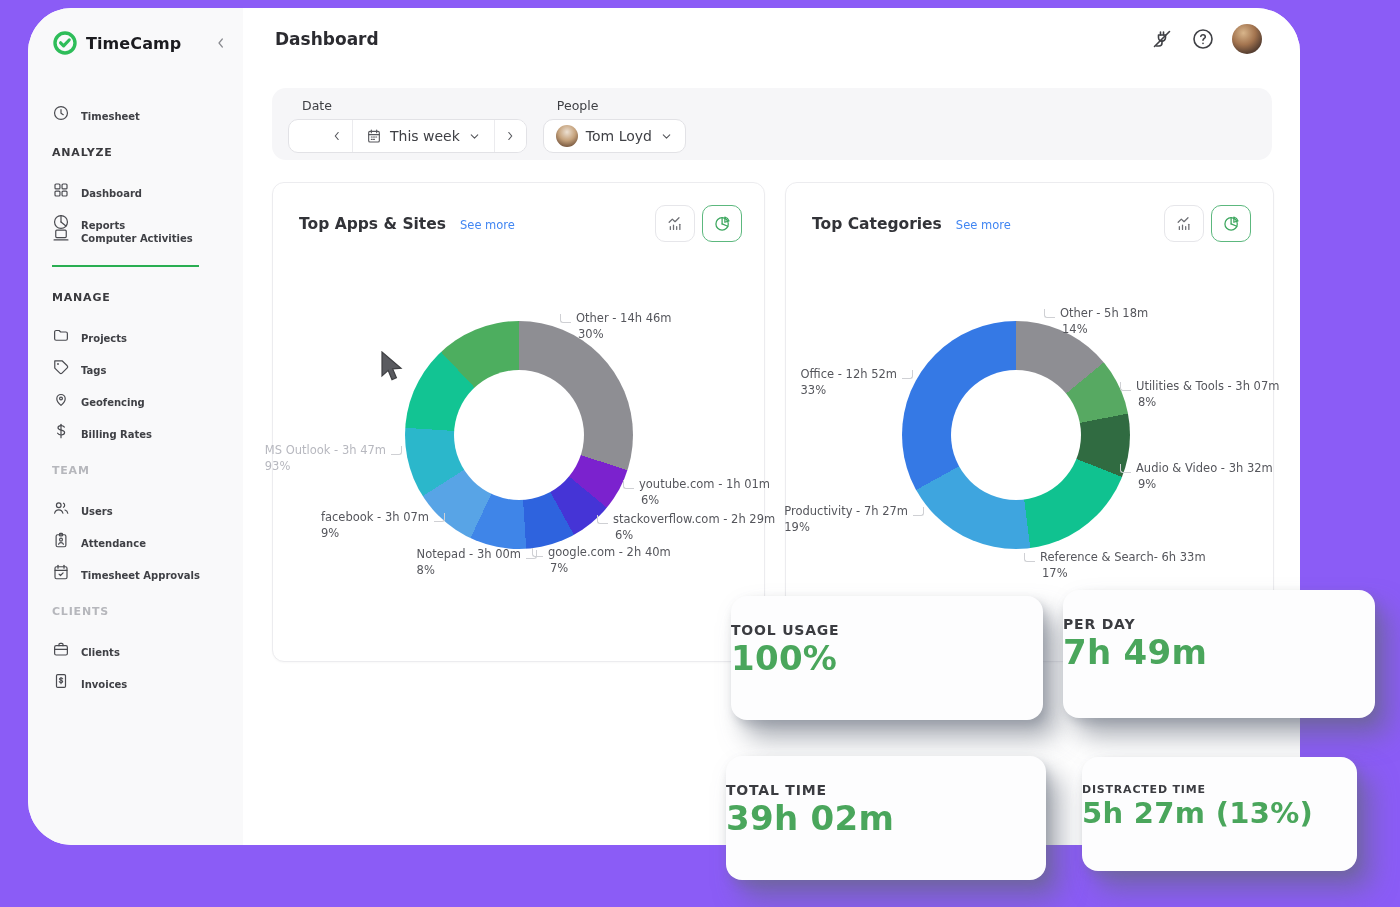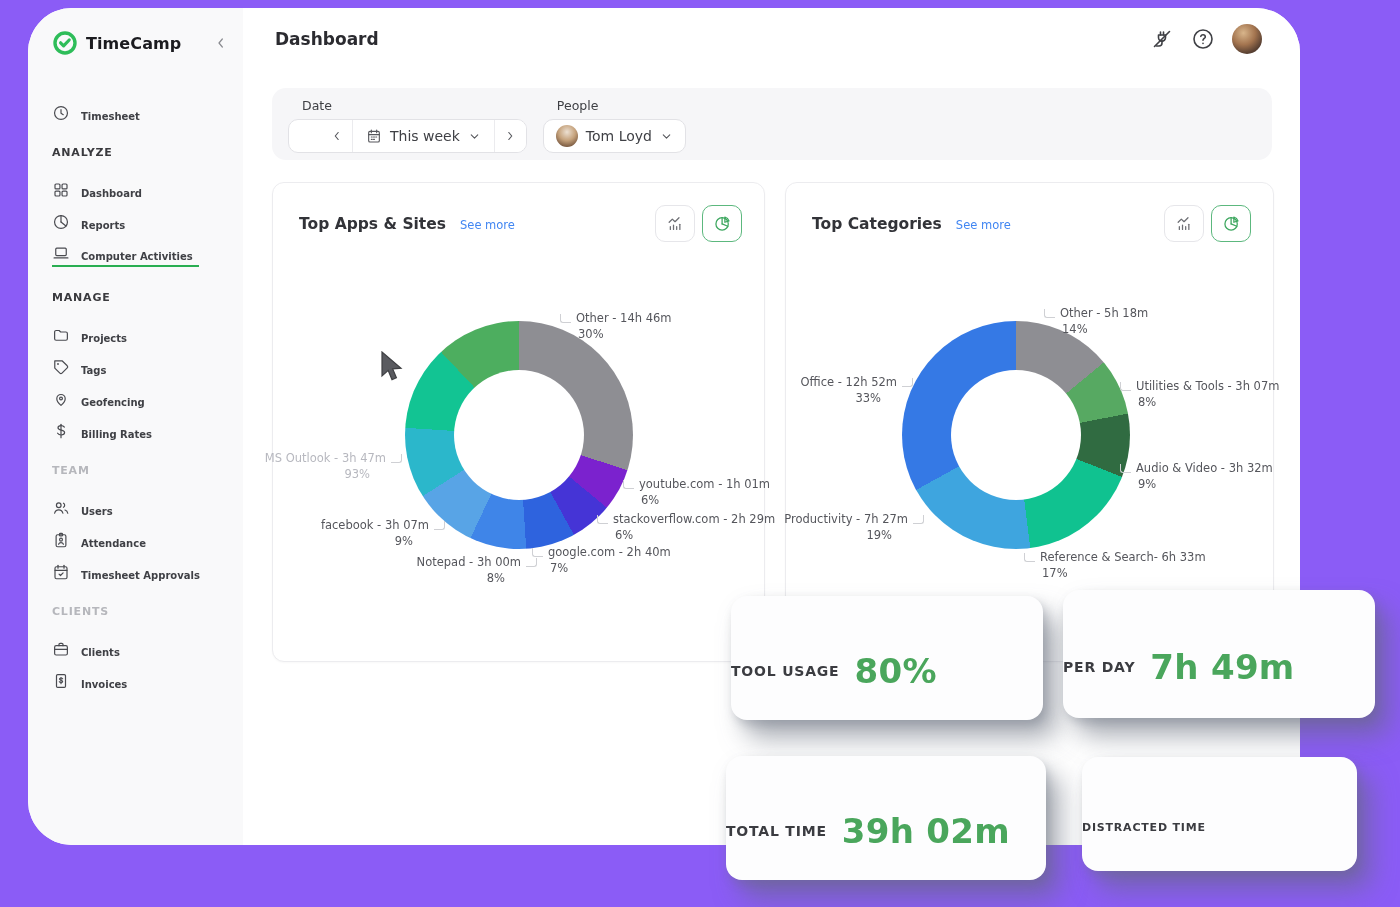--- a/index.html
+++ b/index.html
@@ -12,21 +12,21 @@
   
   .sidebar{width:215px;background:#f9f9fa;padding:22px 0 0 24px;position:relative;flex:none;}
   .logo-row{display:flex;align-items:center;gap:8px;padding-right:14px;}
   .logo-mark{width:26px;height:26px;flex:none;}
   .logo-text{font-size:16px;font-weight:700;color:#1b1b1f;letter-spacing:.1px;}
   .collapse{margin-left:auto;color:#8a8b90;display:flex;align-items:center;cursor:pointer;}
   .nav{margin-top:34px;padding-right:16px;}
   .nav-item{display:flex;align-items:flex-end;gap:11px;height:32px;font-size:10px;color:#3f4045;
             cursor:pointer;width:fit-content;padding-right:6px;font-weight:bold;}
   .nav-item .ic{width:18px;height:18px;color:#4a4b50;display:flex;align-items:center;flex:none;}
-  .nav-item.active{border-bottom:2px solid #2aae52;padding-bottom:3px;height:36px;}
+  .nav-item.active{border-bottom:2px solid #2aae52;padding-bottom:21px;height:36px;}
   .sec-label{font-size:11px;font-weight:700;letter-spacing:.8px;color:#3a3a3e;margin:24px 0 8px;}
   .sec-label.muted{color:#b6b7bc;}
 
   
   .main{flex:1;position:relative;background:#fff;display:flex;flex-direction:column;}
   .topbar{height:62px;display:flex;align-items:center;padding:0 38px 0 32px;}
   .page-title{font-size:17px;font-weight:600;color:#2b2b30;}
   .top-icons{margin-left:auto;display:flex;align-items:center;gap:17px;}
   .top-icons .tico{width:24px;height:24px;color:#3f4045;cursor:pointer;display:flex;}
   .avatar{width:30px;height:30px;border-radius:50%;cursor:pointer;
@@ -62,29 +62,29 @@
   .tg-btn.active{border:1.5px solid #5cb87e;color:#3da75f;}
   .tg-btn svg{width:19px;height:19px;}
 
   .donut{position:absolute;width:228px;height:228px;border-radius:50%;}
   .donut::after{content:"";position:absolute;left:50%;top:50%;width:130px;height:130px;margin:-65px 0 0 -65px;
                 border-radius:50%;background:#fff;}
   .callout{position:absolute;font-size:11.5px;color:#55565c;line-height:1.35;white-space:nowrap;}
   .callout.dim{color:#b7b8bf;}
   .callout .pct{display:block;}
   .callout.side-r .pct{padding-left:2px;}
-  .callout.side-l{text-align:right;margin-top:8px;}
+  .callout.side-l{}
   .callout.side-l .pct{padding-right:16px;}
   .callout .tick{position:absolute;width:11px;height:9px;top:3px;}
   .callout.side-r .tick{left:-16px;border-left:1.5px solid #cfd0d4;border-bottom:1.5px solid #cfd0d4;border-radius:0 0 0 3px;}
   .callout.side-l .tick{right:-16px;border-right:1.5px solid #cfd0d4;border-bottom:1.5px solid #cfd0d4;border-radius:0 0 3px 0;}
 
   
-  .stat-card{position:absolute;background:#fdfdfe;border-radius:16px;display:flex;flex-direction:row;
-             align-items:center;padding-top:26px;gap:15px;
+  .stat-card{position:absolute;background:#fdfdfe;border-radius:16px;display:flex;flex-direction:column;
+             align-items:flex-start;padding-top:26px;gap:0;
              box-shadow:14px 18px 26px rgba(99,106,121,.55),3px 5px 10px rgba(99,106,121,.28);}
   .stat-label{font-size:14px;font-weight:600;letter-spacing:.8px;color:#3b3c41;}
   .stat-value{font-weight:700;color:#4aa65c;letter-spacing:.3px;}
 
   .cursor{position:absolute;left:380px;top:351px;width:30px;height:34px;}
 </style>
 </head>
 <body>
 
 <div class="stage">
@@ -382,31 +382,32 @@
             <div class="callout side-l" style="right: 365px; top: 321px;"><span class="tick"></span><span>Productivity - 7h 27m</span><span class="pct">19%</span></div>
             <div class="callout side-l" style="right: 376px; top: 184px;"><span class="tick"></span><span>Office - 12h 52m</span><span class="pct">33%</span></div>
           </div>
         </div>
     </section>
   </div>
 
   <div id="stat-cards">
       <div class="stat-card" style="left: 731px; top: 596px; width: 312px; height: 124px;">
         <div class="stat-label">TOOL USAGE</div>
-        <div class="stat-value" style="font-size: 34px;">80%</div>
+        <div class="stat-value" style="font-size: 34px;">100%</div>
       </div>
       <div class="stat-card" style="left: 1063px; top: 590px; width: 312px; height: 128px;">
         <div class="stat-label">PER DAY</div>
         <div class="stat-value" style="font-size: 34px;">7h 49m</div>
       </div>
       <div class="stat-card" style="left: 726px; top: 756px; width: 320px; height: 124px;">
         <div class="stat-label">TOTAL TIME</div>
         <div class="stat-value" style="font-size: 34px;">39h 02m</div>
       </div>
       <div class="stat-card" style="left: 1082px; top: 757px; width: 275px; height: 114px;">
         <div class="stat-label" style="font-size: 11px;">DISTRACTED TIME</div>
+        <div class="stat-value" style="font-size: 29px;">5h 27m (13%)</div>
       </div>
     </div>
 
   <svg class="cursor" viewBox="0 0 30 34">
     <path d="M2 1 L2 25 L8.2 19.4 L12 28.6 L16.4 26.7 L12.6 17.8 L21 17.2 Z" fill="#5a5b60" stroke="#3f4043" stroke-width="1.2"></path>
   </svg>
 </div>
 
 </body></html>

